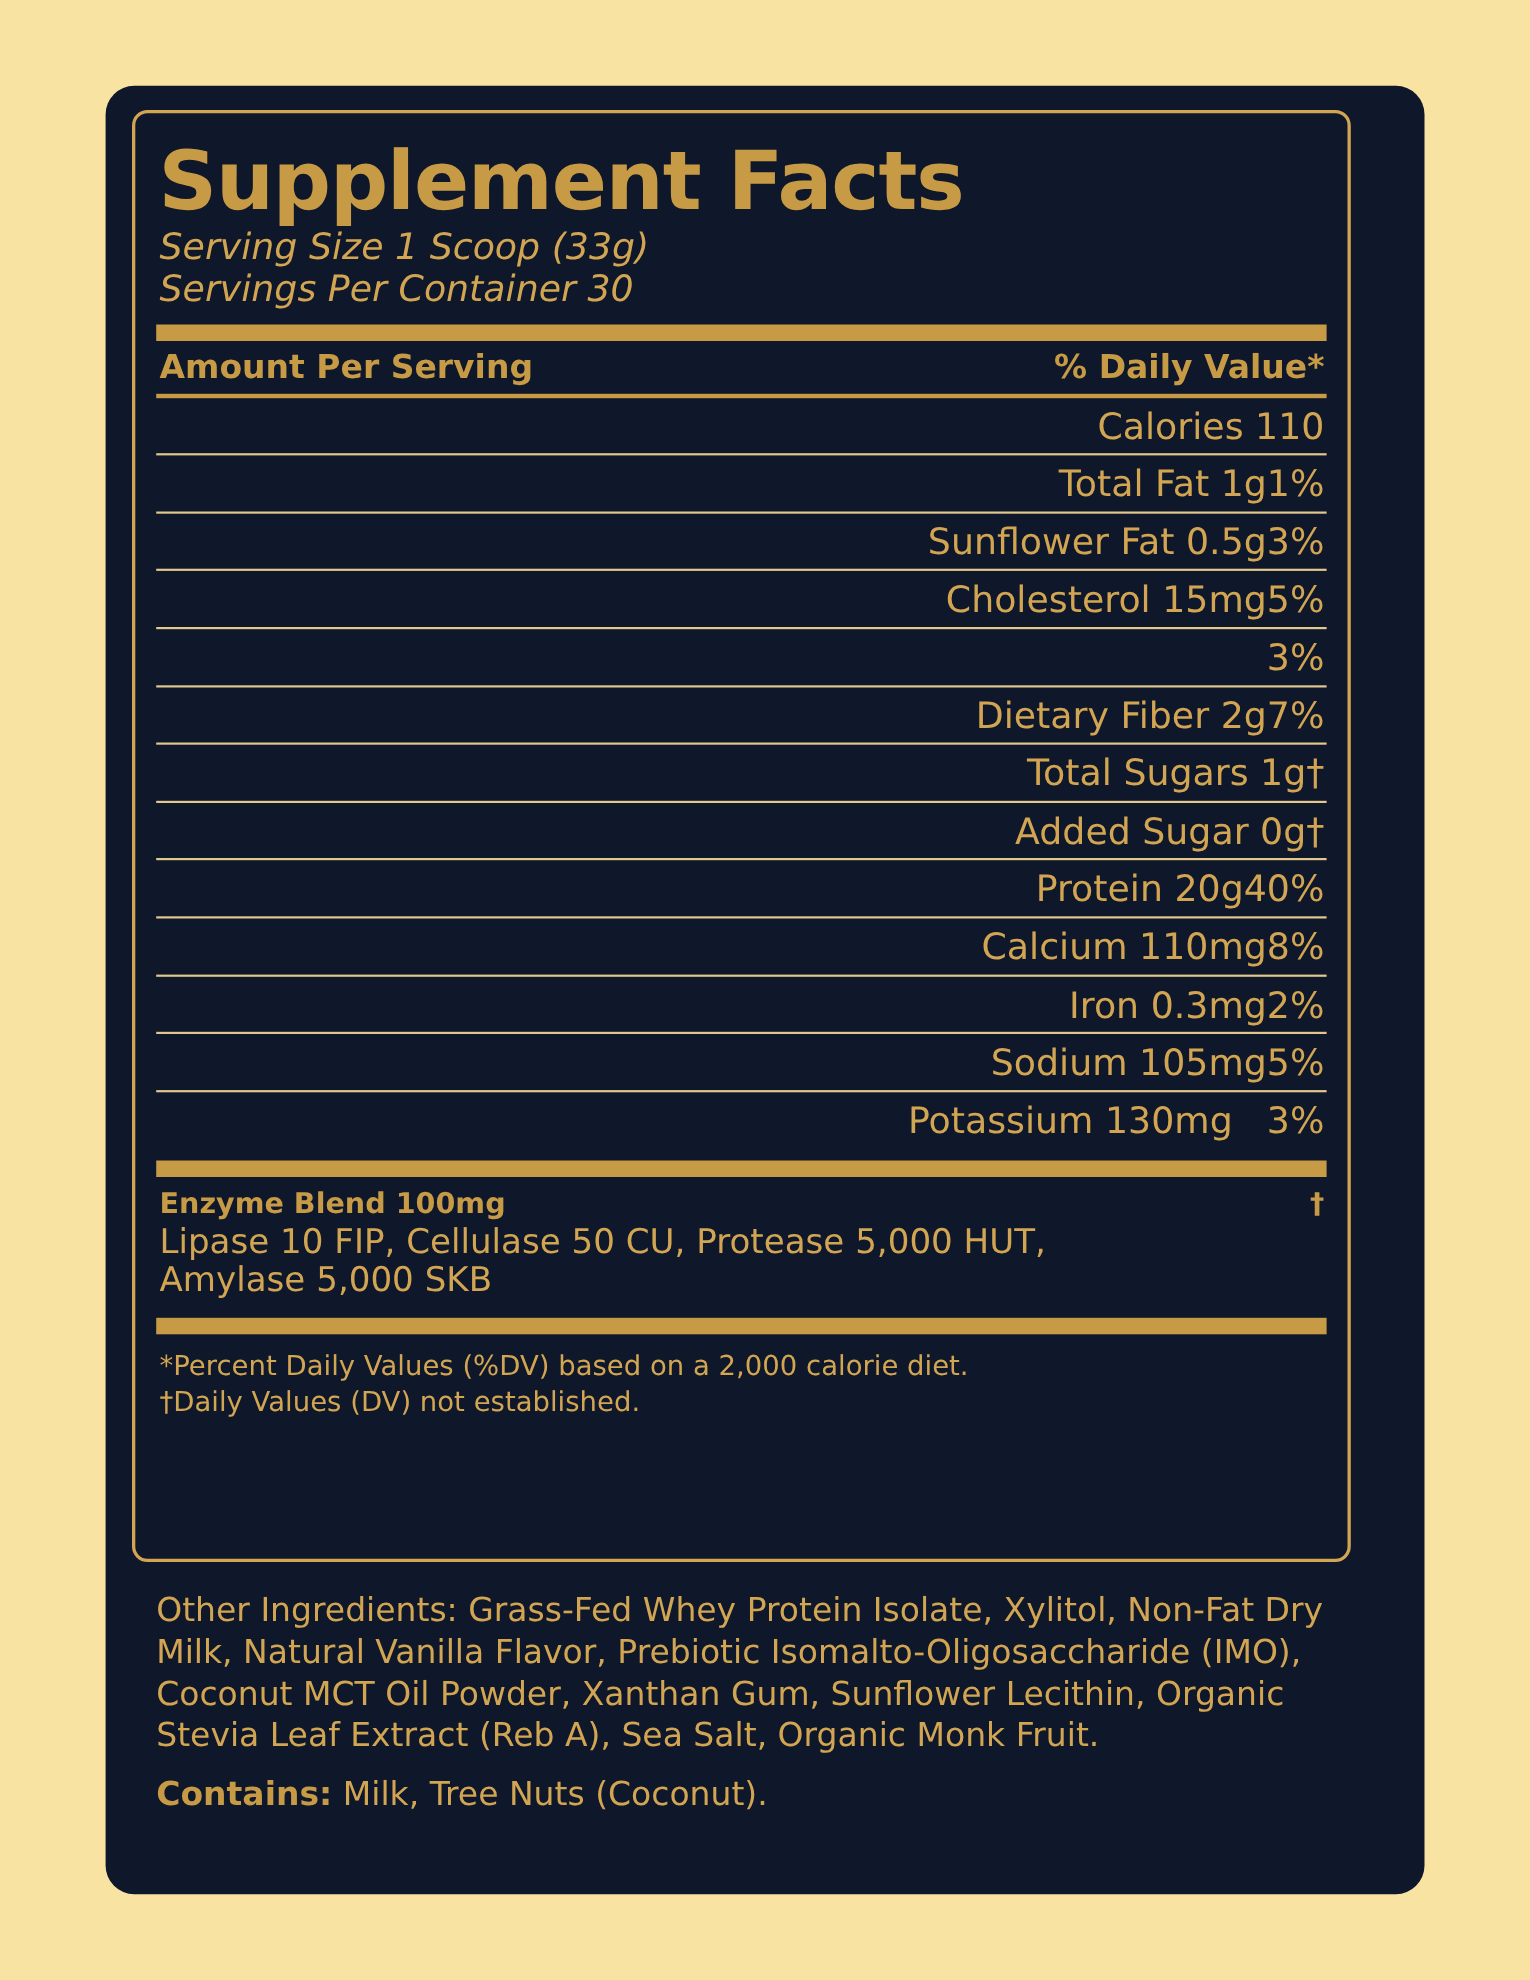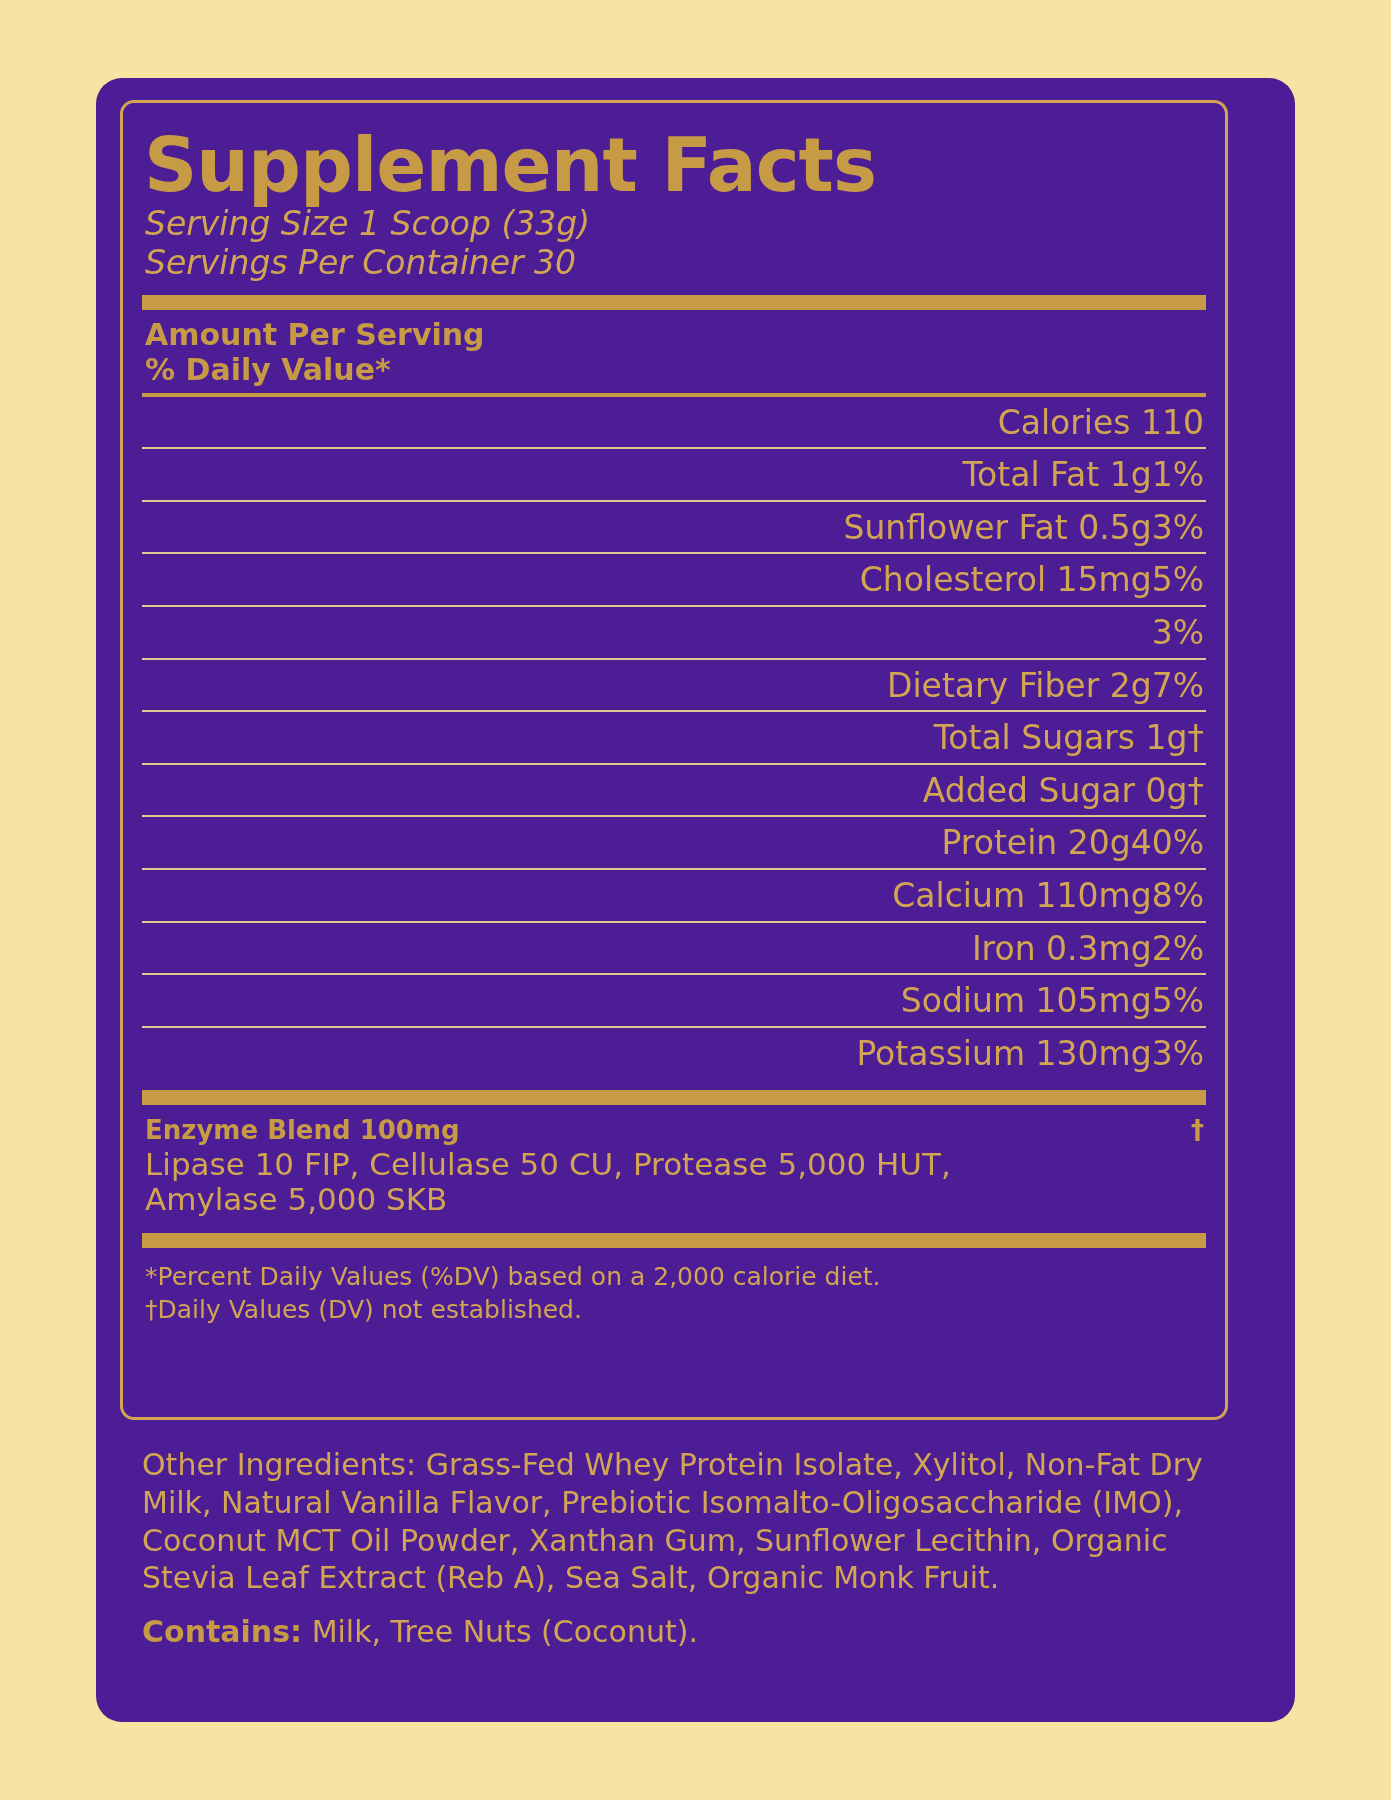--- a/index.html
+++ b/index.html
@@ -12,21 +12,21 @@
     background: #F9E3A2;
     font-family: "DejaVu Sans", sans-serif;
     overflow: hidden;
   }
   .card {
     position: absolute;
     left: 96px;
     top: 78px;
     width: 1199px;
     height: 1644px;
-    background: #4c1d95;
+    background: #0f172a;
     border-radius: 26px;
   }
   .panel {
     position: absolute;
     left: 24px;
     top: 22px;
     width: 1108px;
     height: 1320px;
     border: 3px solid #D2A553;
     border-radius: 14px;
@@ -59,34 +59,34 @@
     background: #C79A45;
   }
   .hdr-row {
     display: flex;
     justify-content: space-between;
     align-items: baseline;
     font-size: 30px;
     font-weight: bold;
     color: #C79A45;
     padding: 7px 2px 6px 3px;
-    flex-direction: column;
   }
   .row {
     display: flex;
     justify-content: flex-end;
     align-items: baseline;
     font-size: 33px;
     color: #D2A553;
     border-bottom: 2px solid #E3C88D;
     padding: 6px 2px 5px 3px;
     line-height: 1.2;
   }
   .row.noline {
     border-bottom: none;
+    gap: 31px;
   }
   .row.indent1 .lbl { padding-left: 52px; }
   .row.indent2 .lbl { padding-left: 52px; }
   .row.indent3 .lbl { padding-left: 88px; }
   .dv { white-space: nowrap; }
   .blend {
     padding: 10px 2px 4px 3px;
   }
   .blend-head {
     display: flex;

